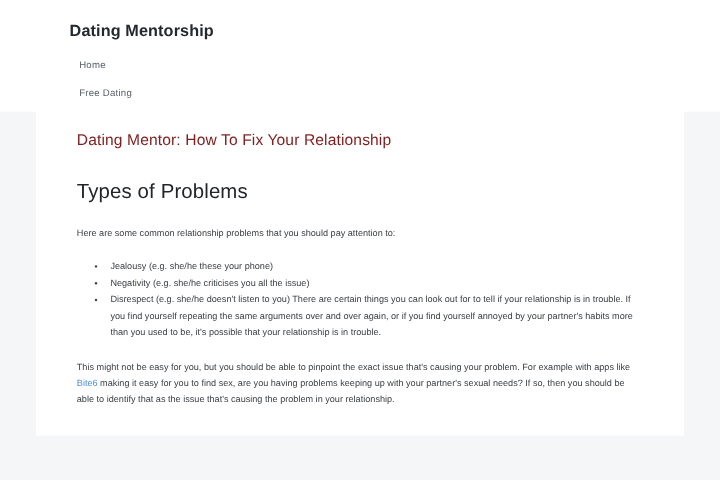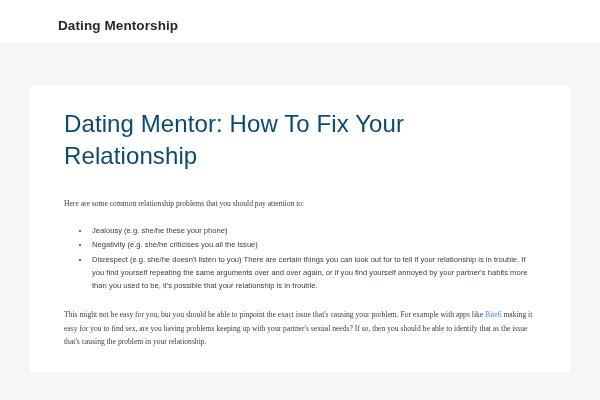--- a/index.html
+++ b/index.html
@@ -45,40 +45,39 @@
   
   #article-card {
     position: absolute;
     left: 30px;
     top: 86px;
     width: 540px;
     background: #ffffff;
     padding: 22px 34px 10px 34px;
   }
   h1#post-title {
-    font-size: 24px;
+    font-size: 13px;
     line-height: 1.35;
     font-weight: normal;
-    color: #0c4a6e;
+    color: #7f1d1d;
     margin: 0 0 24px 0;
     letter-spacing: 0.1px;
   }
   h2#section-title {
     font-size: 17px;
     font-weight: normal;
     color: #22262b;
     margin: 0 0 18px 0;
     letter-spacing: 0.1px;
   }
   p.body-text {
     font-size: 7.6px;
     line-height: 1.75;
     color: #3c4146;
     margin: 0 0 14px 0;
-    font-family: Liberation Serif, serif;
   }
   ul#problem-list {
     margin: 0 0 16px 0;
     padding-left: 26px;
   }
   ul#problem-list li {
     font-size: 7.6px;
     line-height: 1.75;
     color: #3c4146;
     margin-bottom: 1px;
@@ -89,24 +88,29 @@
     text-decoration: none;
   }
 </style>
 </head>
 <body>
 
 <div id="page">
 
   <div id="header">
     <div id="site-title">Dating Mentorship</div>
+    <nav id="nav">
+      <a class="nav-item" href="#">Home</a>
+      <a class="nav-item" href="#">Free Dating</a>
+    </nav>
   </div>
 
   <article id="article-card">
     <h1 id="post-title">Dating Mentor: How To Fix Your Relationship</h1>
+    <h2 id="section-title">Types of Problems</h2>
     <p class="body-text">Here are some common relationship problems that you should pay attention to:</p>
     <ul id="problem-list">
       <li>Jealousy (e.g. she/he these your phone)</li>
       <li>Negativity (e.g. she/he criticises you all the issue)</li>
       <li>Disrespect (e.g. she/he doesn't listen to you) There are certain things you can look out for to tell if your relationship is in trouble. If you find yourself repeating the same arguments over and over again, or if you find yourself annoyed by your partner's habits more than you used to be, it's possible that your relationship is in trouble.</li>
     </ul>
     <p class="body-text"><span>This might not be easy for you, but you should be able to pinpoint the exact issue that's causing your problem. For example with apps like </span><a class="inline-link" href="#">Bite6</a><span> making it easy for you to find sex, are you having problems keeping up with your partner's sexual needs? If so, then you should be able to identify that as the issue that's causing the problem in your relationship.</span></p>
   </article>
 
 </div>

